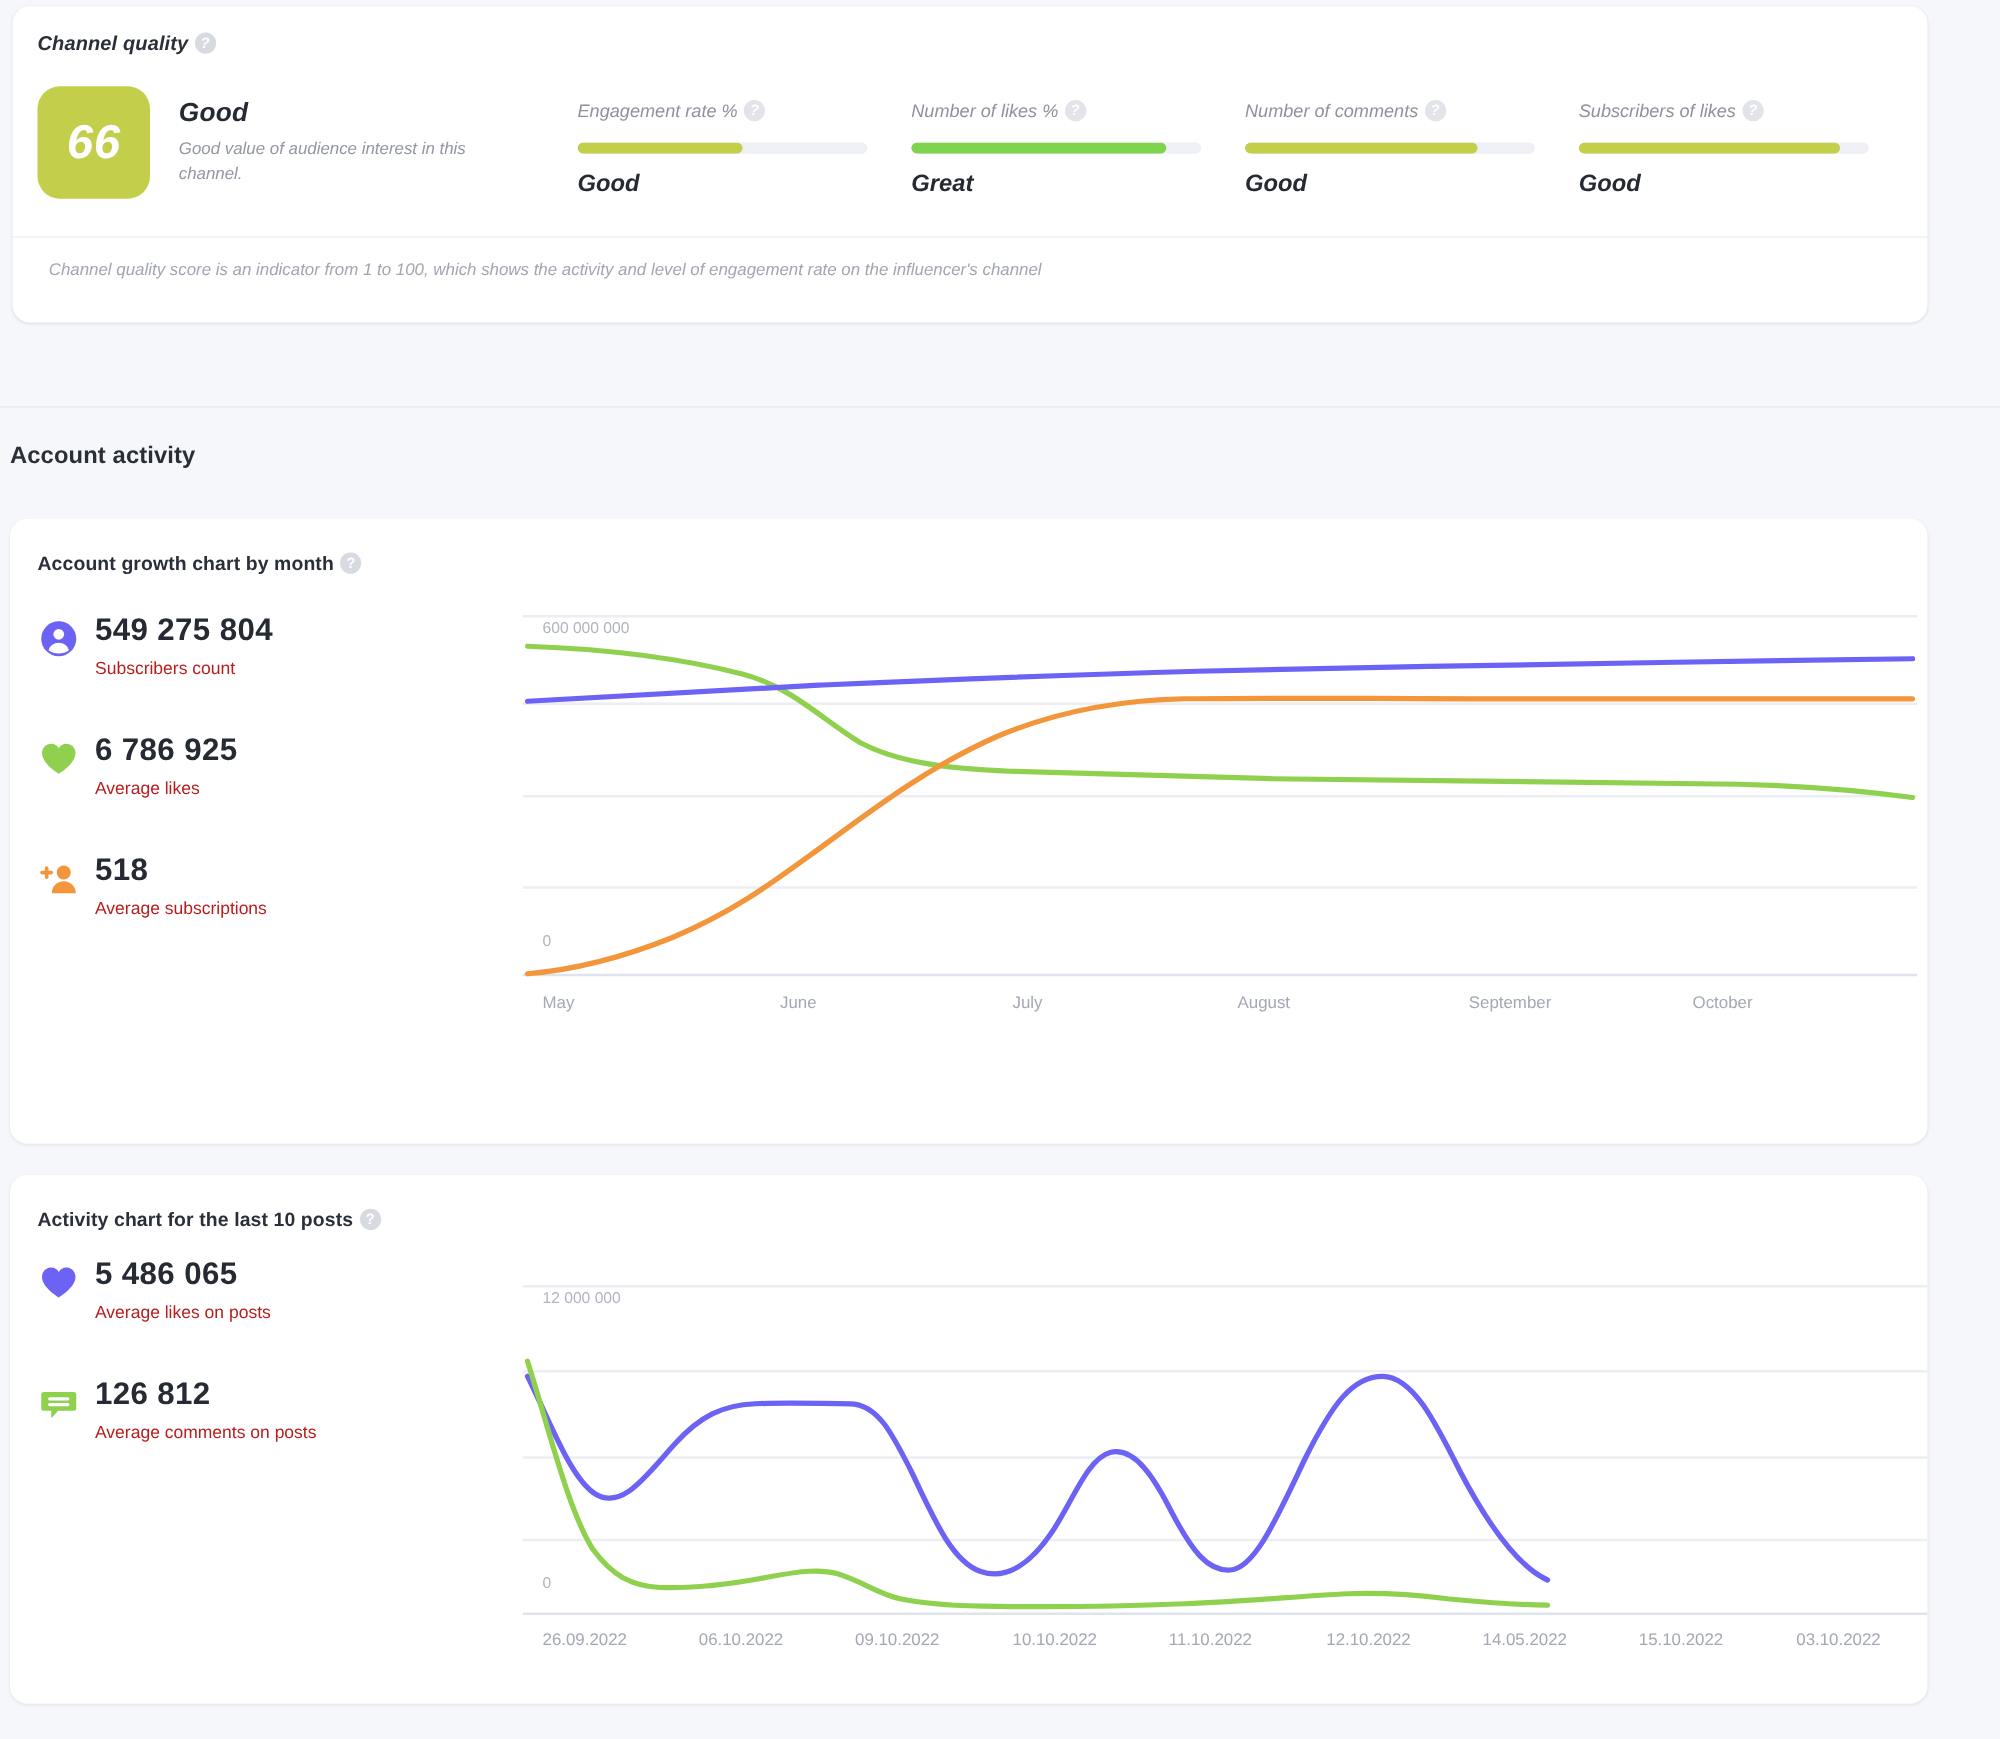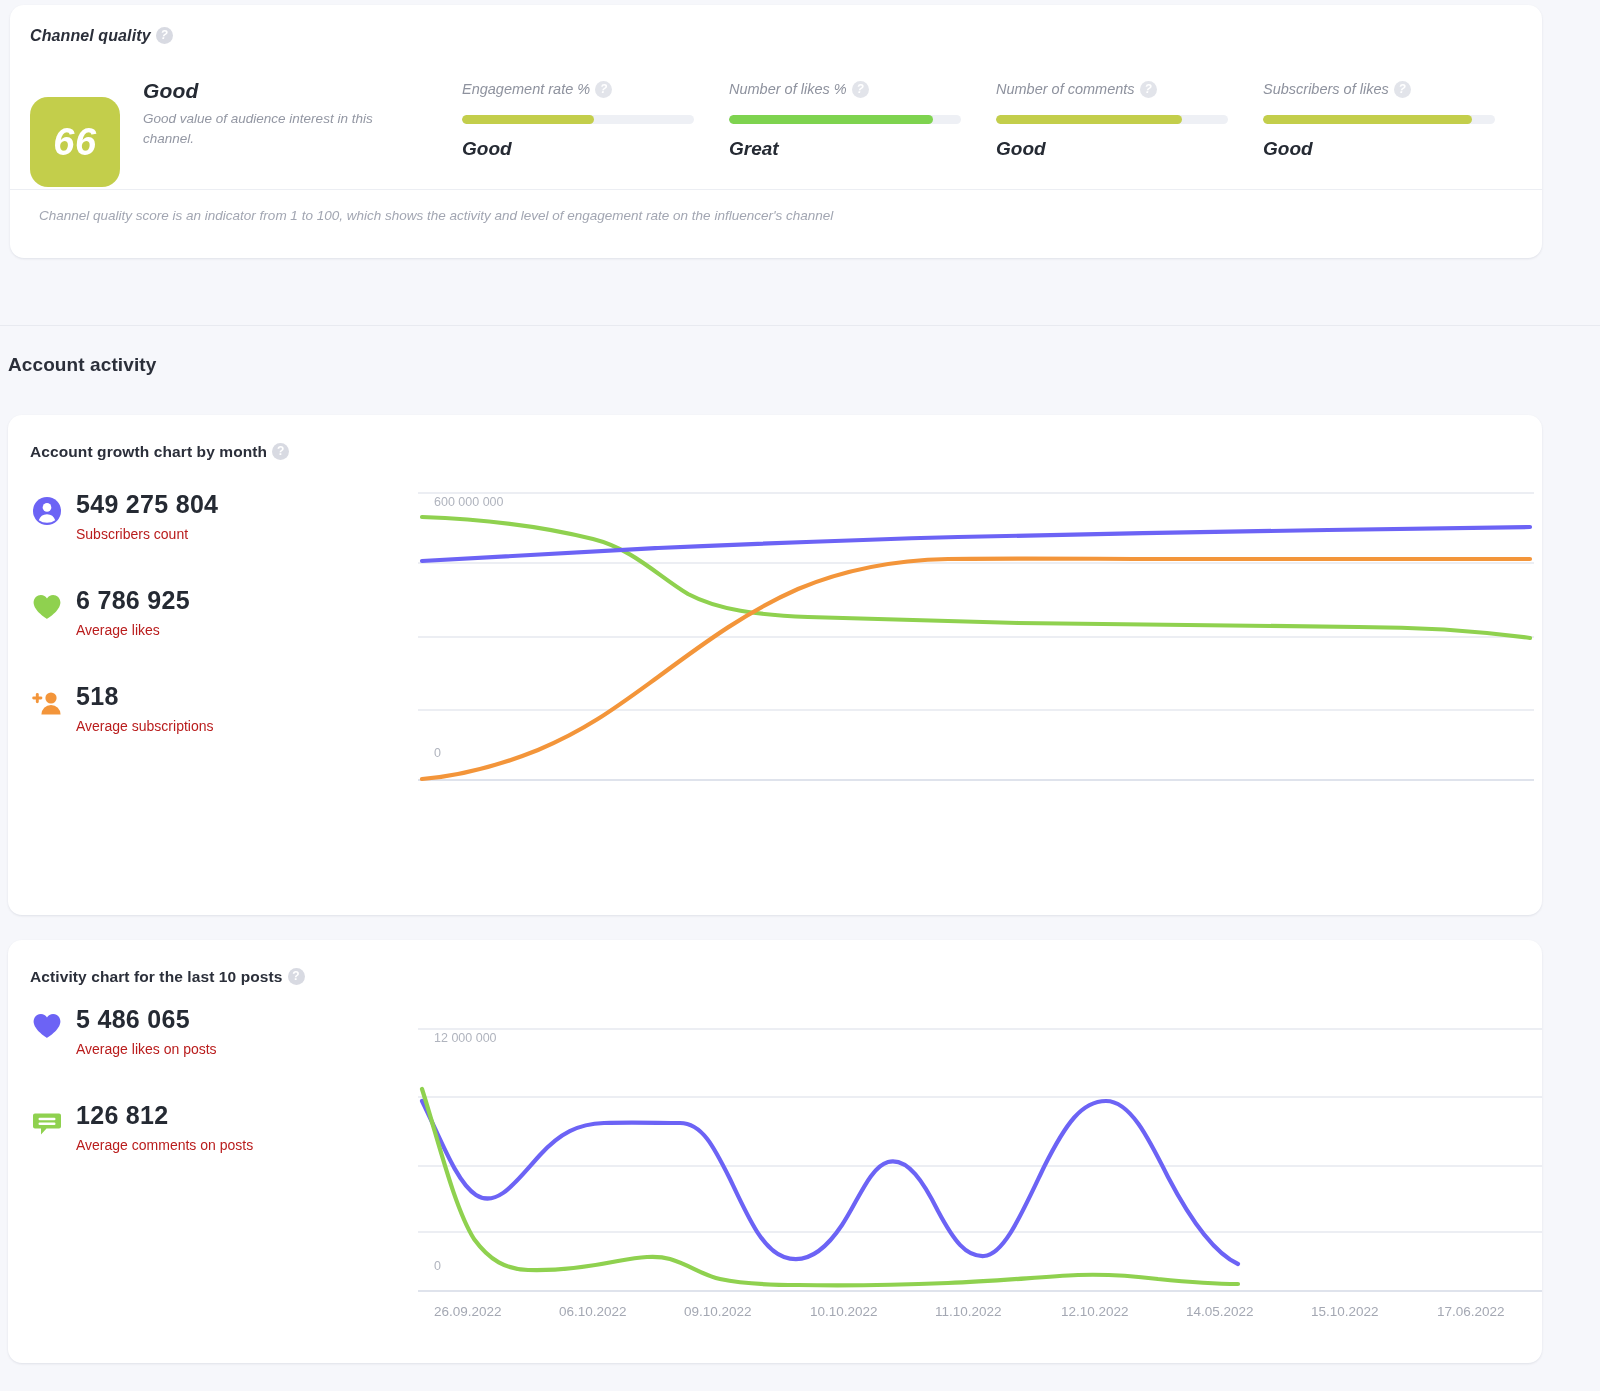--- a/index.html
+++ b/index.html
@@ -53,21 +53,20 @@
 
   .score-badge {
     position: absolute; left: 20px; top: 6px;
     width: 90px; height: 90px;
     border-radius: 18px;
     background: #c3ce4b;
     color: #ffffff;
     font-size: 38px; font-weight: 600;
     display: flex; align-items: center; justify-content: center;
     letter-spacing: .5px;
-    margin-top: 28px;
   }
   .score-text { position: absolute; left: 133px; top: 16px; width: 300px; }
   .score-label { font-size: 21px; font-weight: 600; color: #252a33; letter-spacing: .2px; }
   .score-desc {
     margin-top: 6px; font-size: 13.5px; color: #9397a3; line-height: 1.45; max-width: 272px;
   }
 
   .metrics { position: absolute; left: 452px; top: 18px; right: 12px; display: flex; }
   .metric { width: 267px; }
   .metric-label { font-size: 14.5px; color: #8e929e; white-space: nowrap; }
@@ -258,20 +257,28 @@
           <line x1="0" y1="146" x2="1116" y2="146" stroke="#eceef3" stroke-width="2"></line>
           <line x1="0" y1="219" x2="1116" y2="219" stroke="#eceef3" stroke-width="2"></line>
           <line x1="0" y1="289" x2="1116" y2="289" stroke="#dfe3ec" stroke-width="2"></line>
         </g>
         <path fill="none" stroke="#8fd14f" stroke-width="4.2" stroke-linecap="round" stroke-linejoin="round" d="M4,26 C 60,28 120,34 175,48 C 215,58 240,85 270,103 C 300,119 340,124 390,126 C 450,128 520,130 600,132 C 700,134 820,135 940,136 C 1010,136 1060,140 1112,147"></path>
         <path fill="none" stroke="#6c63f5" stroke-width="4.2" stroke-linecap="round" stroke-linejoin="round" d="M4,70 C 80,66 160,61 240,57 C 330,53 430,49 540,46 C 660,43 790,41 910,39 C 1000,38 1060,37 1112,36"></path>
         <path fill="none" stroke="#f3953a" stroke-width="4.2" stroke-linecap="round" stroke-linejoin="round" d="M4,288 C 40,285 80,275 120,259 C 170,238 200,215 240,186 C 290,149 330,120 380,98 C 430,77 480,69 530,68 C 600,67 680,68 760,68 C 880,68 1000,68 1112,68"></path>
       </svg>
       <span class="axis-lbl y-lbl" style="left:16px; top:4px;">600 000 000</span>
       <span class="axis-lbl y-lbl" style="left:16px; top:255px;">0</span>
+      <div class="x-axis" style="left:16px; top:303px; width:1100px;">
+        <span style="width:190px">May</span>
+        <span style="width:186px">June</span>
+        <span style="width:180px">July</span>
+        <span style="width:185px">August</span>
+        <span style="width:179px">September</span>
+        <span style="width:170px">October</span>
+      </div>
     </div>
   </div>
 
   <div class="card chart-card-2">
     <div class="chart-title">
       <span>Activity chart for the last 10 posts</span><span class="help">?</span>
     </div>
 
     <div class="stats s2">
       <div class="stat">
@@ -322,18 +329,18 @@
       <span class="axis-lbl y-lbl" style="left:16px; top:232px;">0</span>
       <div class="x-axis" style="left:16px; top:277px; width:1108px;">
         <span style="width:125px">26.09.2022</span>
         <span style="width:125px">06.10.2022</span>
         <span style="width:126px">09.10.2022</span>
         <span style="width:125px">10.10.2022</span>
         <span style="width:126px">11.10.2022</span>
         <span style="width:125px">12.10.2022</span>
         <span style="width:125px">14.05.2022</span>
         <span style="width:126px">15.10.2022</span>
-        <span style="width:100px">17.06.2022</span>
+        <span style="width:100px">03.10.2022</span>
       </div>
     </div>
   </div>
 
 </div>
 
 </body></html>

